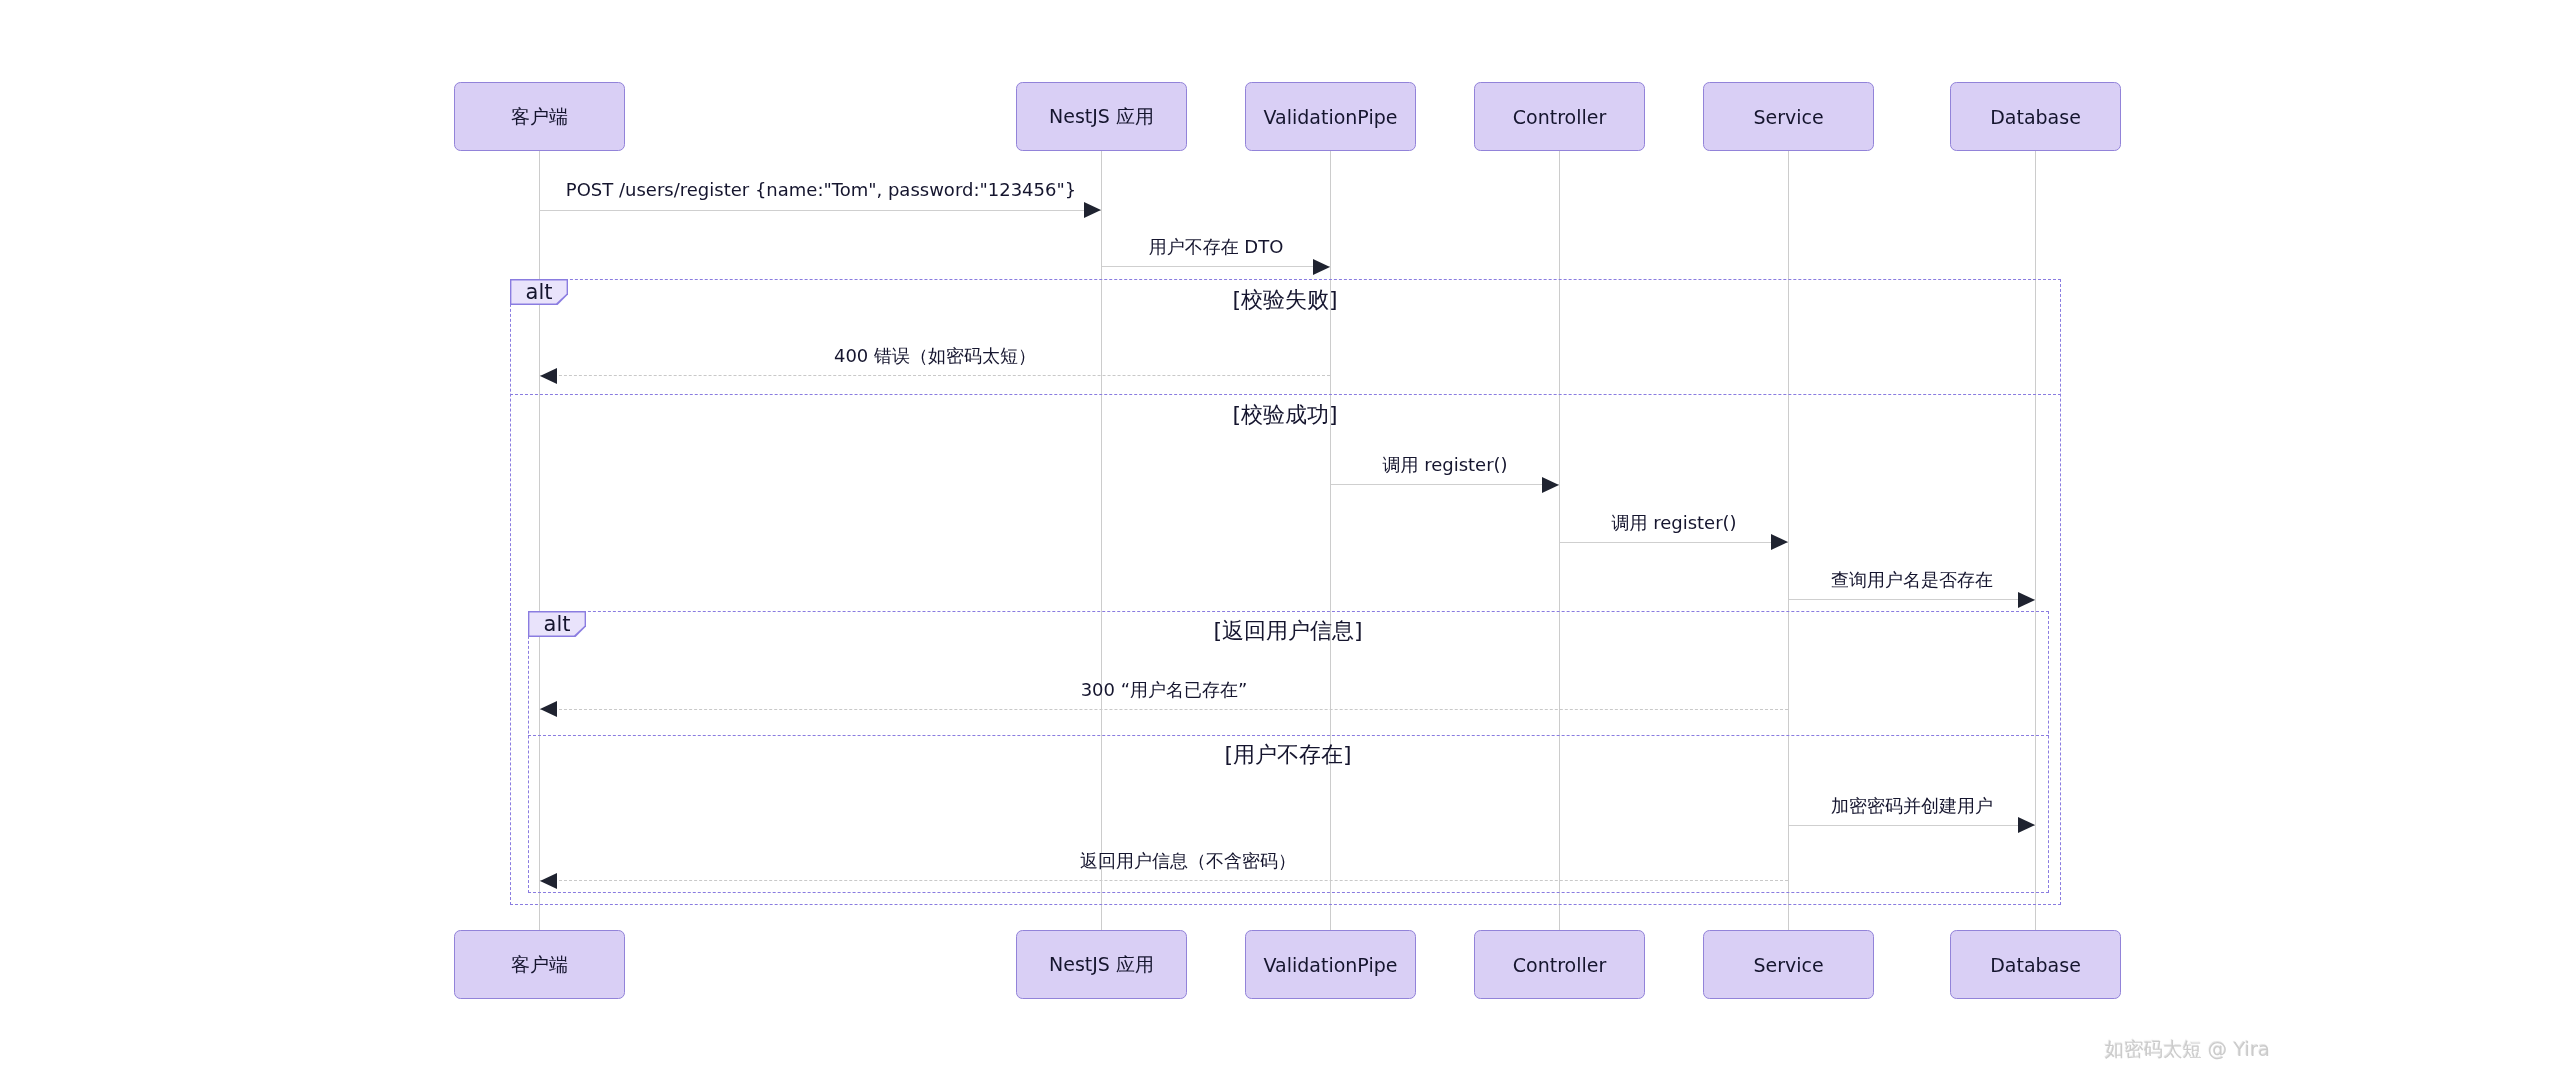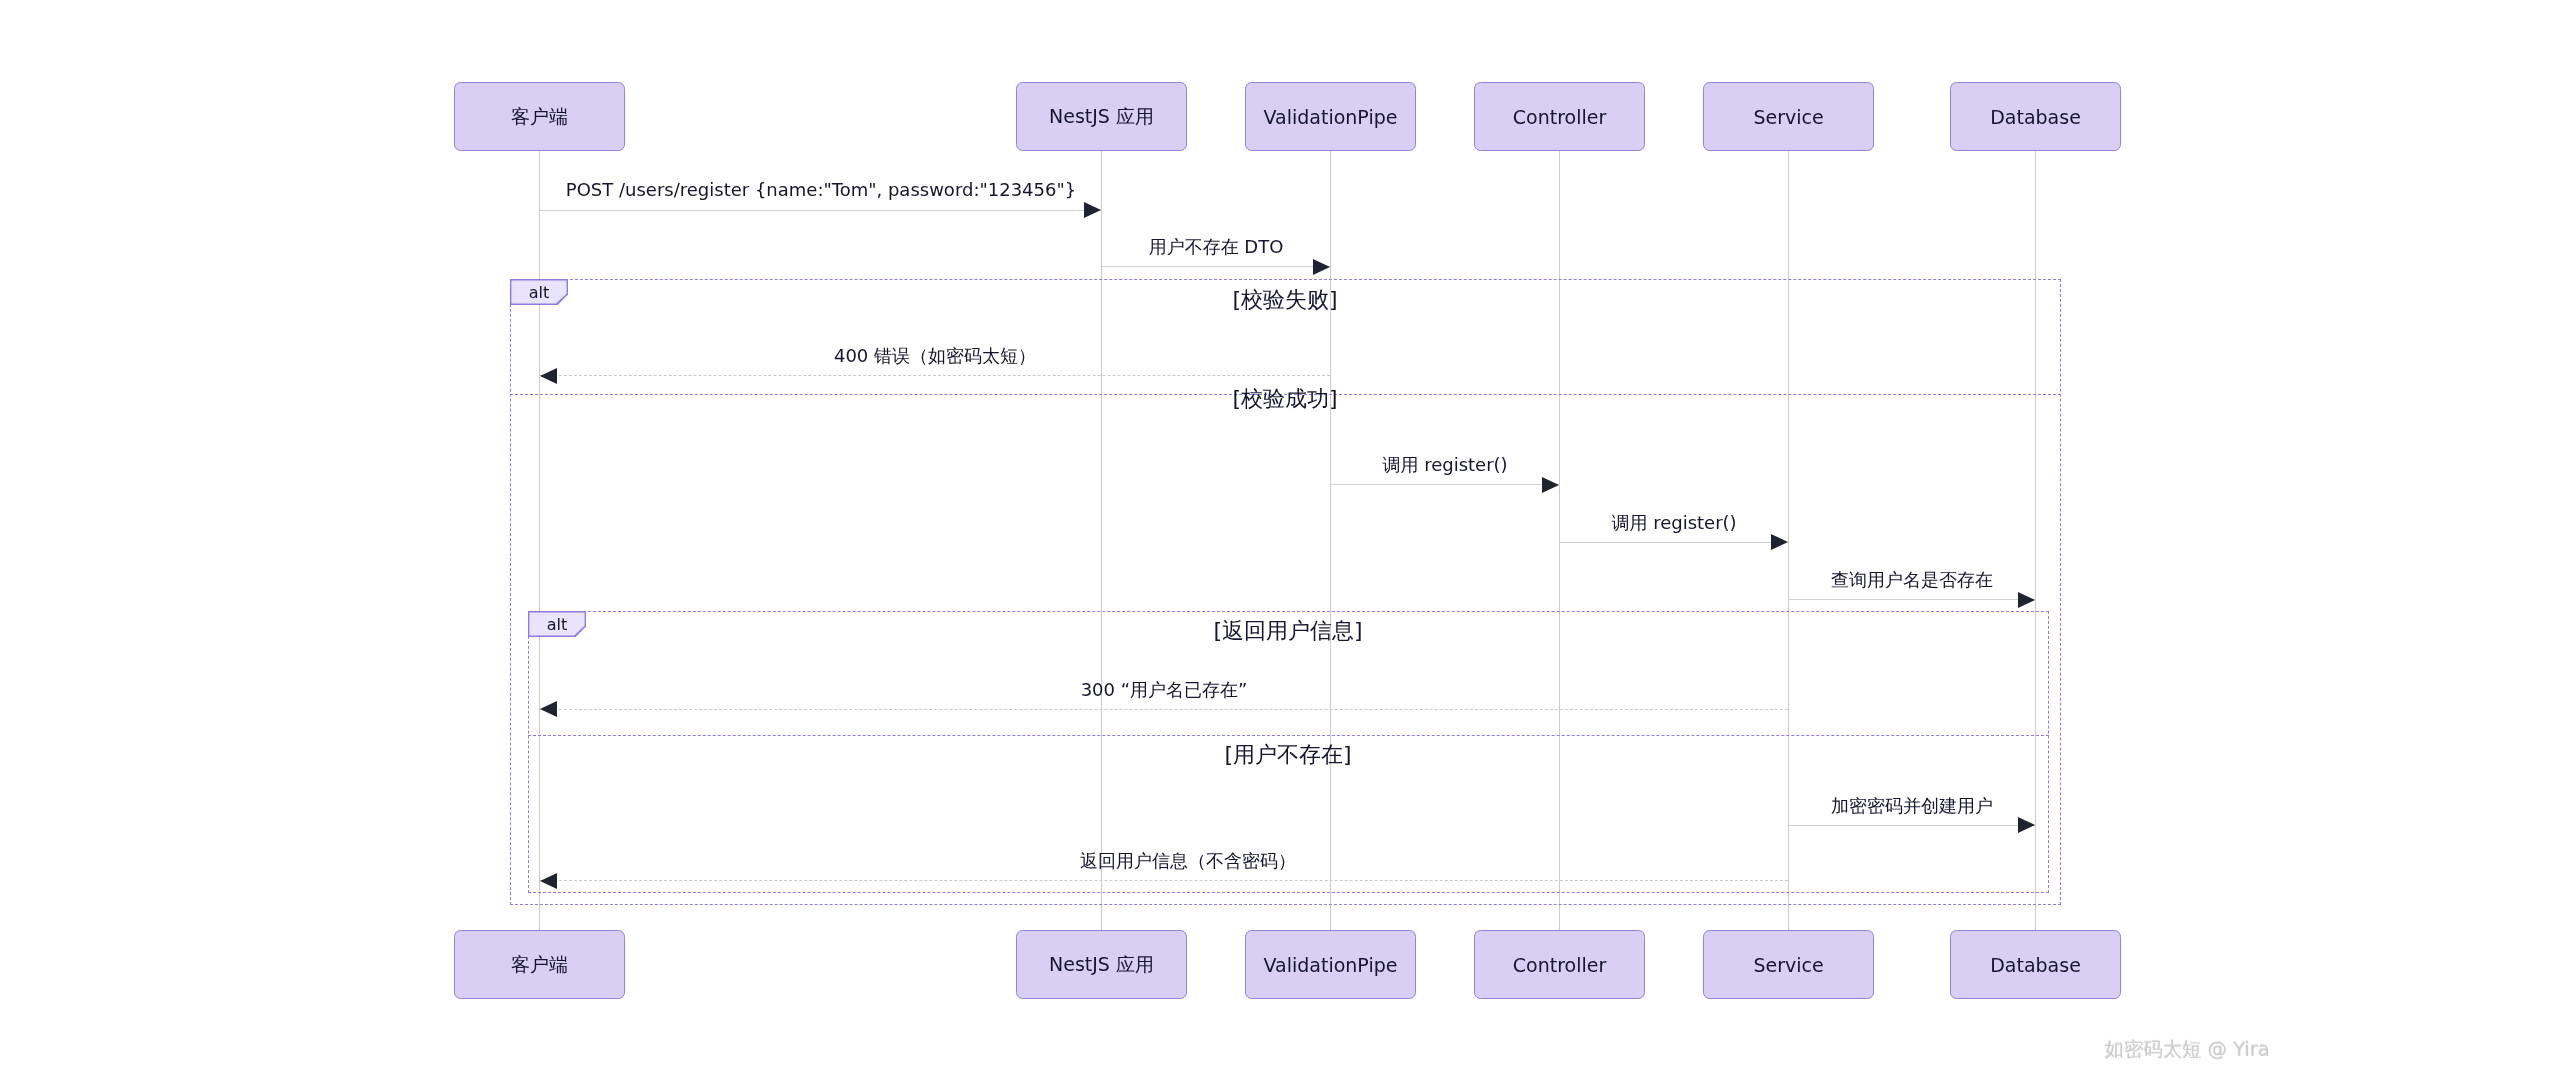--- a/index.html
+++ b/index.html
@@ -13,21 +13,21 @@
     display:flex; align-items:center; justify-content:center; z-index:4;
   }
   .actor-box span { font-size:19px; color:#15152e; }
   .lifeline { position:absolute; width:1.4px; background:#cccccc; z-index:1; }
   .frame { position:absolute; box-sizing:border-box; border:1.4px dashed #8a7ce0; z-index:2; background:transparent; }
   .frame-divider { position:absolute; height:0; border-top:1.4px dashed #8a7ce0; z-index:2; }
   .frame-label-outer { position:absolute; z-index:3; clip-path:polygon(0 0,100% 0,100% 60%,82% 100%,0 100%); background:#8a7ce0; }
   .frame-label-inner { position:absolute; left:1.4px; top:1.4px; right:1.4px; bottom:1.4px;
     clip-path:polygon(0 0,100% 0,100% 58%,81% 100%,0 100%);
     background:#e9e3fb; display:flex; align-items:center; justify-content:center; }
-  .frame-label-inner span { font-size:16px; color:#15152e; }
+  .frame-label-inner span { font-size:21px; color:#15152e; }
   .condition { position:absolute; transform:translateX(-50%); white-space:nowrap;
     font-size:22px; color:#15152e; z-index:3; }
   .msg-line { position:absolute; height:0; z-index:3; }
   .msg-line.solid { border-top:1.4px solid #cfcfcf; }
   .msg-line.dashed { border-top:1.4px dashed #c9c9c9; }
   .msg-text { position:absolute; transform:translateX(-50%); white-space:nowrap;
     font-size:18px; color:#15152e; z-index:3; }
   .arrow { position:absolute; width:0; height:0; z-index:3; }
   .arrow.right { border-top:8px solid transparent; border-bottom:8px solid transparent; border-left:17.3px solid #1f2330; }
   .arrow.left  { border-top:8px solid transparent; border-bottom:8px solid transparent; border-right:17.3px solid #1f2330; }
@@ -82,21 +82,21 @@
         <span>Database</span>
       </div>
       <div class="frame" style="left: 510px; top: 279px; width: 1551px; height: 626px;"></div>
       <div class="frame-label-outer" style="left: 510px; top: 279px; width: 58px; height: 26px;">
         <div class="frame-label-inner">
           <span>alt</span>
         </div>
       </div>
       <div class="condition" style="left: 1285px; top: 285px;">[校验失败]</div>
       <div class="frame-divider" style="left: 510px; top: 394px; width: 1551px;"></div>
-      <div class="condition" style="left: 1285px; top: 384px;">[校验成功]</div>
+      <div class="condition" style="left: 1285px; top: 400px;">[校验成功]</div>
       <div class="frame" style="left: 528px; top: 611px; width: 1521px; height: 282px;"></div>
       <div class="frame-label-outer" style="left: 528px; top: 611px; width: 58px; height: 26px;">
         <div class="frame-label-inner">
           <span>alt</span>
         </div>
       </div>
       <div class="condition" style="left: 1288px; top: 616px;">[返回用户信息]</div>
       <div class="frame-divider" style="left: 528px; top: 735px; width: 1521px;"></div>
       <div class="condition" style="left: 1288px; top: 740px;">[用户不存在]</div>
       <div class="msg-line solid" style="left: 539px; top: 210px; width: 562px;"></div>

